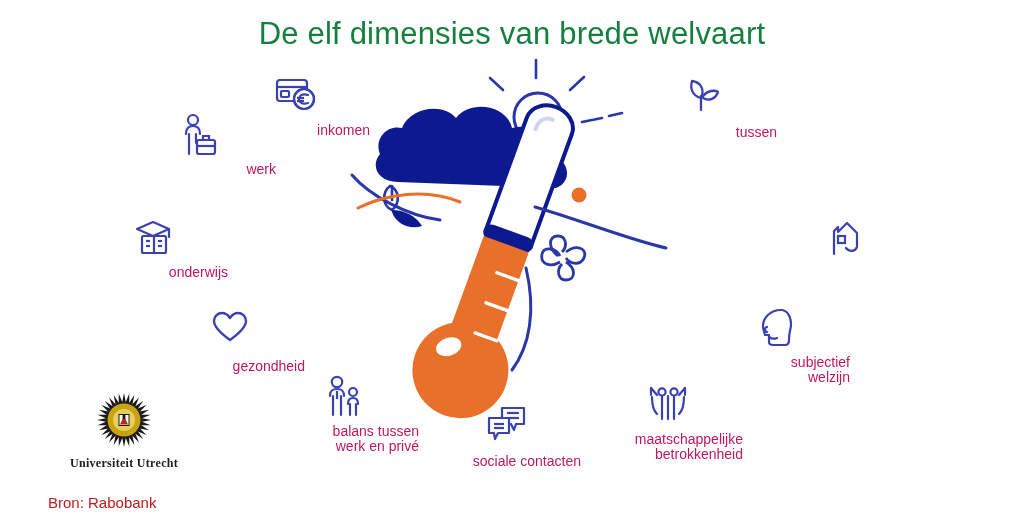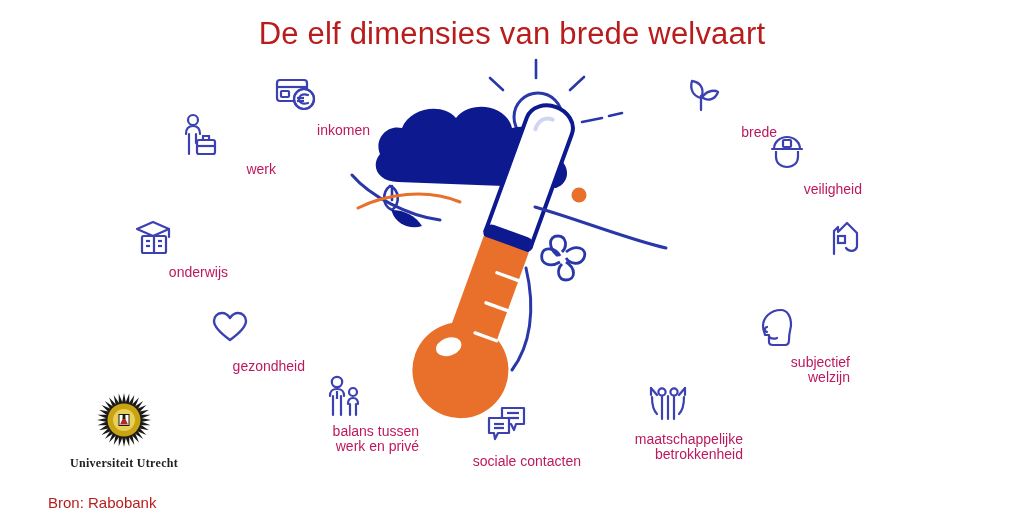--- a/index.html
+++ b/index.html
@@ -21,21 +21,21 @@
   
   #title {
     position: absolute;
     left: 0;
     top: 16px;
     width: 1024px;
     text-align: center;
     font-size: 31px;
     font-weight: 400;
     letter-spacing: 0.2px;
-    color: #b91c1c;
+    color: #15803d;
     white-space: nowrap;
   }
 
   
   .dim {
     position: absolute;
     width: 150px;
     margin-left: -75px;      
     text-align: right;
     color: #be185d;
@@ -320,44 +320,31 @@
   <div class="dim" style="left:845px; top:218px;">
     <span class="ico">
       <svg width="40" height="42" viewBox="0 0 40 42" fill="none" stroke="#3b41b0" stroke-width="2.2">
         <path d="M9 36 L9 13 L13 9 L13 14 L22 5 L32 15 L32 28" stroke-linejoin="round" stroke-linecap="round"></path>
         <rect x="13" y="18" width="7" height="7"></rect>
         <path d="M21 30 C24 34 30 34 32 29" stroke-linecap="round"></path>
       </svg>
     </span>
   </div>
 
-  <div class="dim" style="left:787px; top:133px;">
-    <span class="ico">
-      <svg width="42" height="38" viewBox="0 0 42 38" fill="none" stroke="#3b41b0" stroke-width="2.2">
-        <path d="M8 16 C8 9 14 4 21 4 C28 4 34 9 34 16 Z" stroke-linejoin="round"></path>
-        <rect x="17" y="7" width="8" height="7" rx="1"></rect>
-        <path d="M6 16 L36 16" stroke-linecap="round"></path>
-        <path d="M10 18 L10 24 C10 30 15 34 21 34 C27 34 32 30 32 24 L32 18" stroke-linejoin="round"></path>
-      </svg>
-    </span>
-    <span class="lbl">
-      <span>veiligheid</span>
-    </span>
-  </div>
 
   <div class="dim" style="left:702px; top:76px;">
     <span class="ico">
       <svg width="40" height="40" viewBox="0 0 40 40" fill="none" stroke="#3b41b0" stroke-width="2.3">
         <path d="M19 22 C10 20 8 12 10 5 C18 6 22 12 20 20 Z" stroke-linejoin="round"></path>
         <path d="M21 20 C26 14 33 14 36 16 C33 24 26 25 21 22 Z" stroke-linejoin="round"></path>
         <path d="M19 20 L19 34" stroke-linecap="round"></path>
       </svg>
     </span>
     <span class="lbl">
-      <span>brede</span>
+      <span>tussen</span>
     </span>
   </div>
 
   <div class="logo" id="logo-uu">
     <span class="mark">
       <svg width="56" height="56" viewBox="0 0 56 56">
         <g transform="translate(28,28)">
           <g fill="#1c1a16">
             <g>
               <path d="M0 -27 L2.2 -16 L-2.2 -16 Z"></path>

